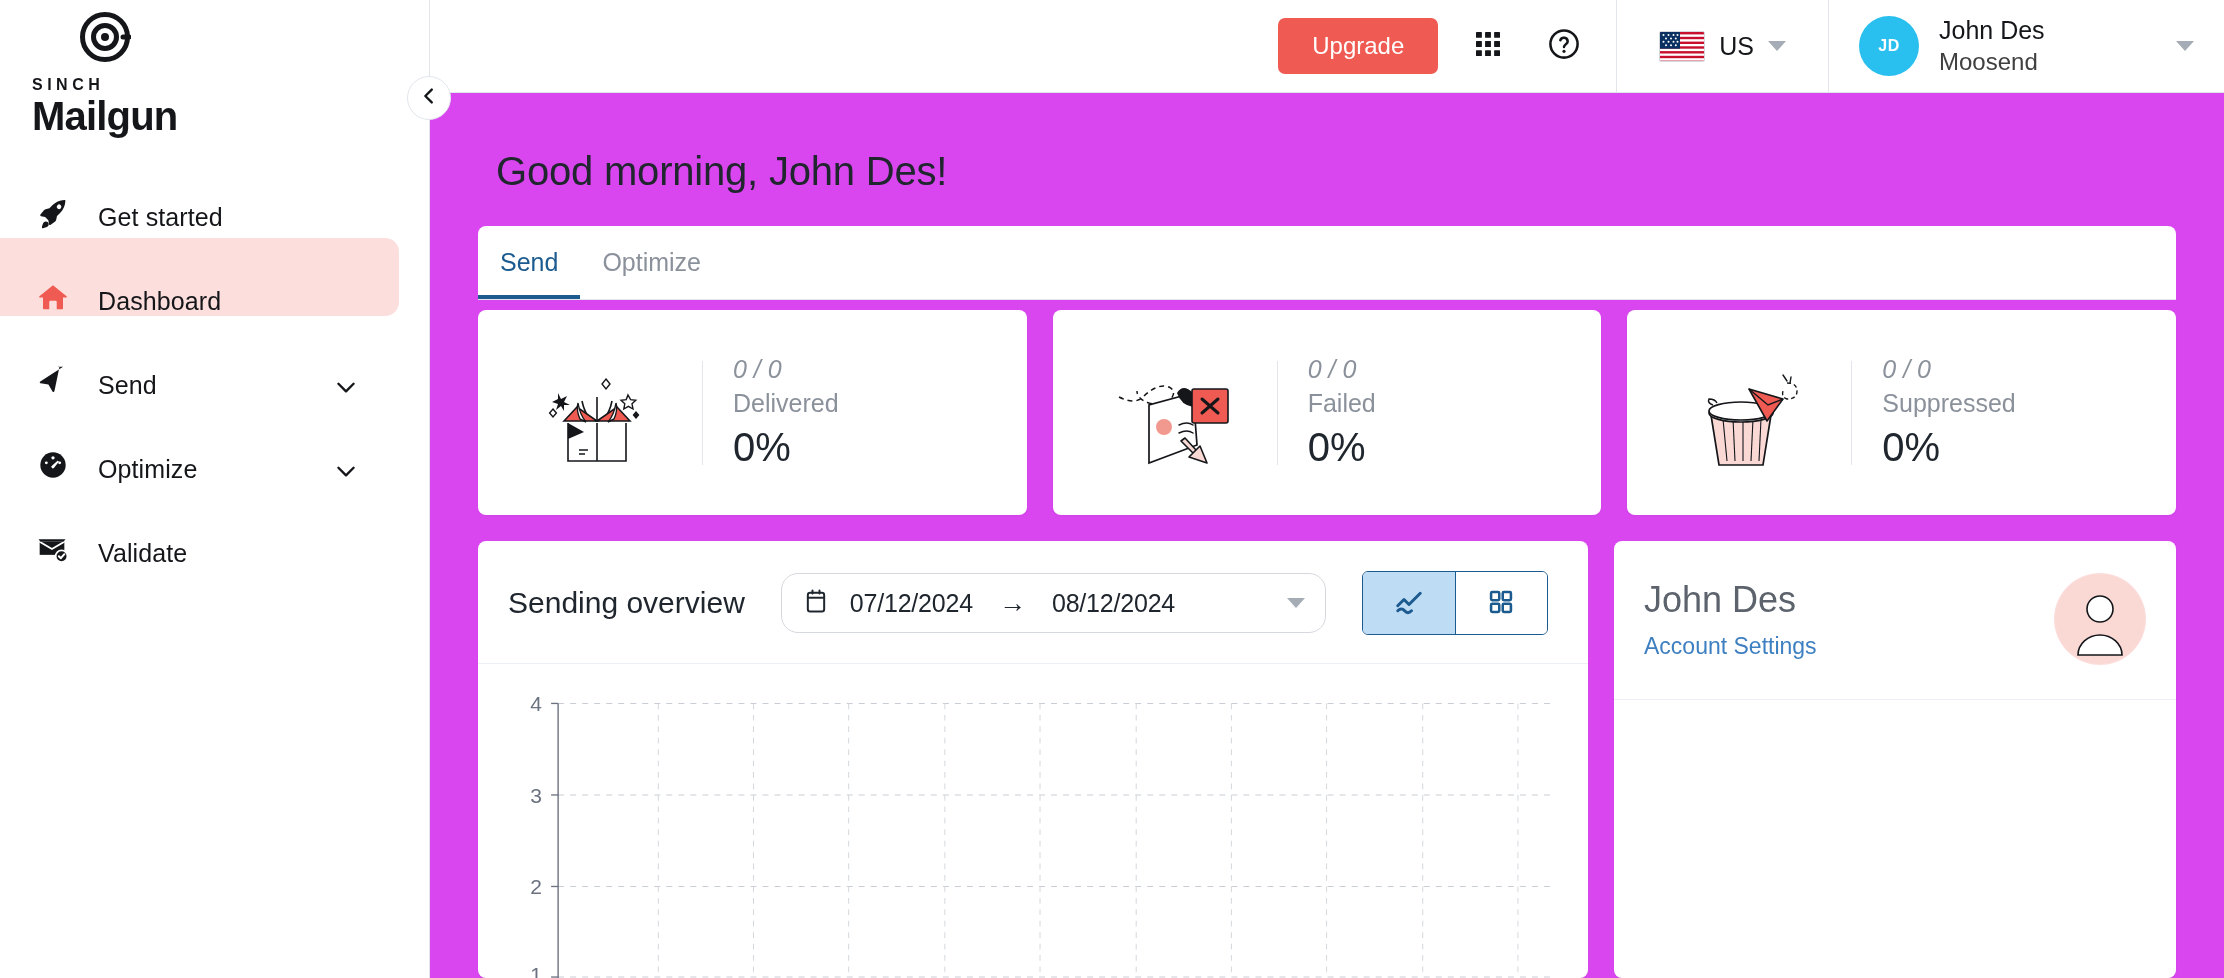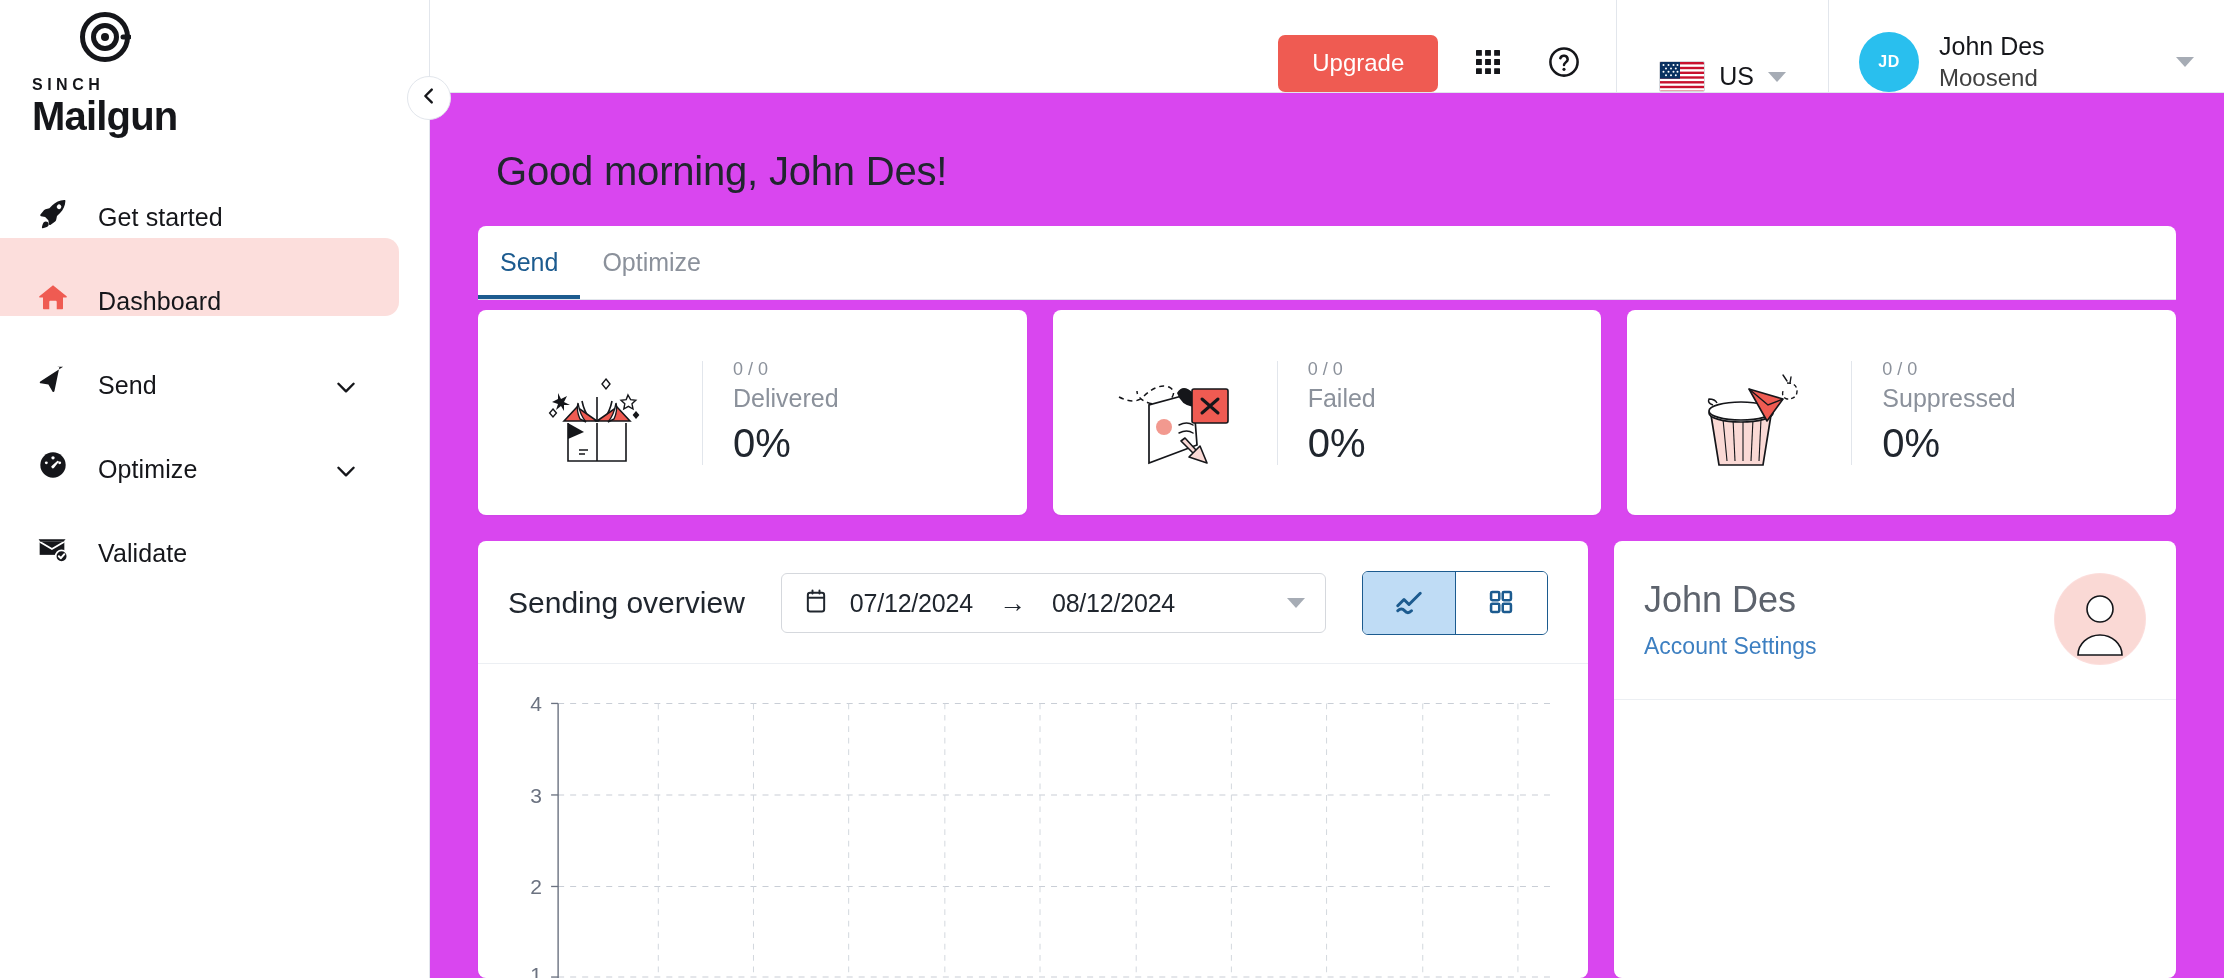--- a/index.html
+++ b/index.html
@@ -63,21 +63,21 @@
   }
 
   
   .right { flex: 1; display: flex; flex-direction: column; height: 978px; min-width: 0; }
 
   
   .topbar {
     height: 93px; flex: 0 0 93px;
     background: #ffffff;
     border-bottom: 1px solid #e2e6ec;
-    display: flex; align-items: flex-end; justify-content: flex-end;
+    display: flex; align-items: center; justify-content: flex-end;
   }
   .topbar-group {
     display: flex; align-items: center; gap: 24px;
     padding: 0 26px 0 26px;
   }
   .topbar-sep { width: 1px; background: #e2e6ec; align-self: stretch; }
   .upgrade-btn {
     background: #ef5b52; color: #ffffff;
     font-size: 24px; font-weight: 400;
     border: none; border-radius: 7px;
@@ -139,39 +139,39 @@
   .cards-row { display: flex; gap: 26px; margin-top: 10px; }
   .stat-card {
     background: #ffffff; border-radius: 8px;
     flex: 1; height: 205px;
     display: flex; align-items: center; padding: 0 24px;
     box-shadow: 0 1px 2px rgba(20,30,50,0.05);
   }
   .stat-illus { width: 190px; height: 150px; flex: 0 0 190px; display: flex; align-items: center; justify-content: center; }
   .stat-divider { width: 1px; height: 104px; background: #e2e6ec; margin: 0 30px 0 10px; }
   .stat-text { display: flex; flex-direction: column; }
-  .stat-ratio { font-size: 18px; color: #8b919b; line-height: 1.35; }
+  .stat-ratio { font-size: 25px; color: #8b919b; line-height: 1.35; font-style: italic; }
   .stat-label { font-size: 25px; color: #8b919b; line-height: 1.35; }
   .stat-pct { font-size: 40px; color: #20262e; line-height: 1.25; margin-top: 2px; }
 
   .lower-row { display: flex; gap: 26px; margin-top: 26px; flex: 1; min-height: 0; }
   .overview-card {
     background: #ffffff; border-radius: 8px;
     flex: 1 1 auto; min-width: 0; display: flex; flex-direction: column;
     box-shadow: 0 1px 2px rgba(20,30,50,0.05);
   }
   .overview-head {
     display: flex; align-items: center; gap: 36px;
     padding: 30px 30px 28px 30px;
     border-bottom: 1px solid #eceff3;
   }
   .overview-title { font-size: 30px; color: #20262e; }
   .date-range {
     display: flex; align-items: center; gap: 20px;
-    border: 1px solid #d5d8dd; border-radius: 6px;
+    border: 1px solid #d5d8dd; border-radius: 17px;
     padding: 13px 20px; min-width: 545px; cursor: pointer;
     background: #ffffff;
   }
   .date-val { font-size: 25px; color: #20262e; letter-spacing: -0.2px; }
   .date-arrow { font-size: 27px; color: #20262e; margin: 0 6px; }
   .date-caret { margin-left: auto; }
   .toggle-group { display: flex; border: 1px solid #1c5b8f; border-radius: 6px; overflow: hidden; }
   .toggle-btn {
     width: 92px; height: 62px; background: #ffffff;
     display: flex; align-items: center; justify-content: center;

